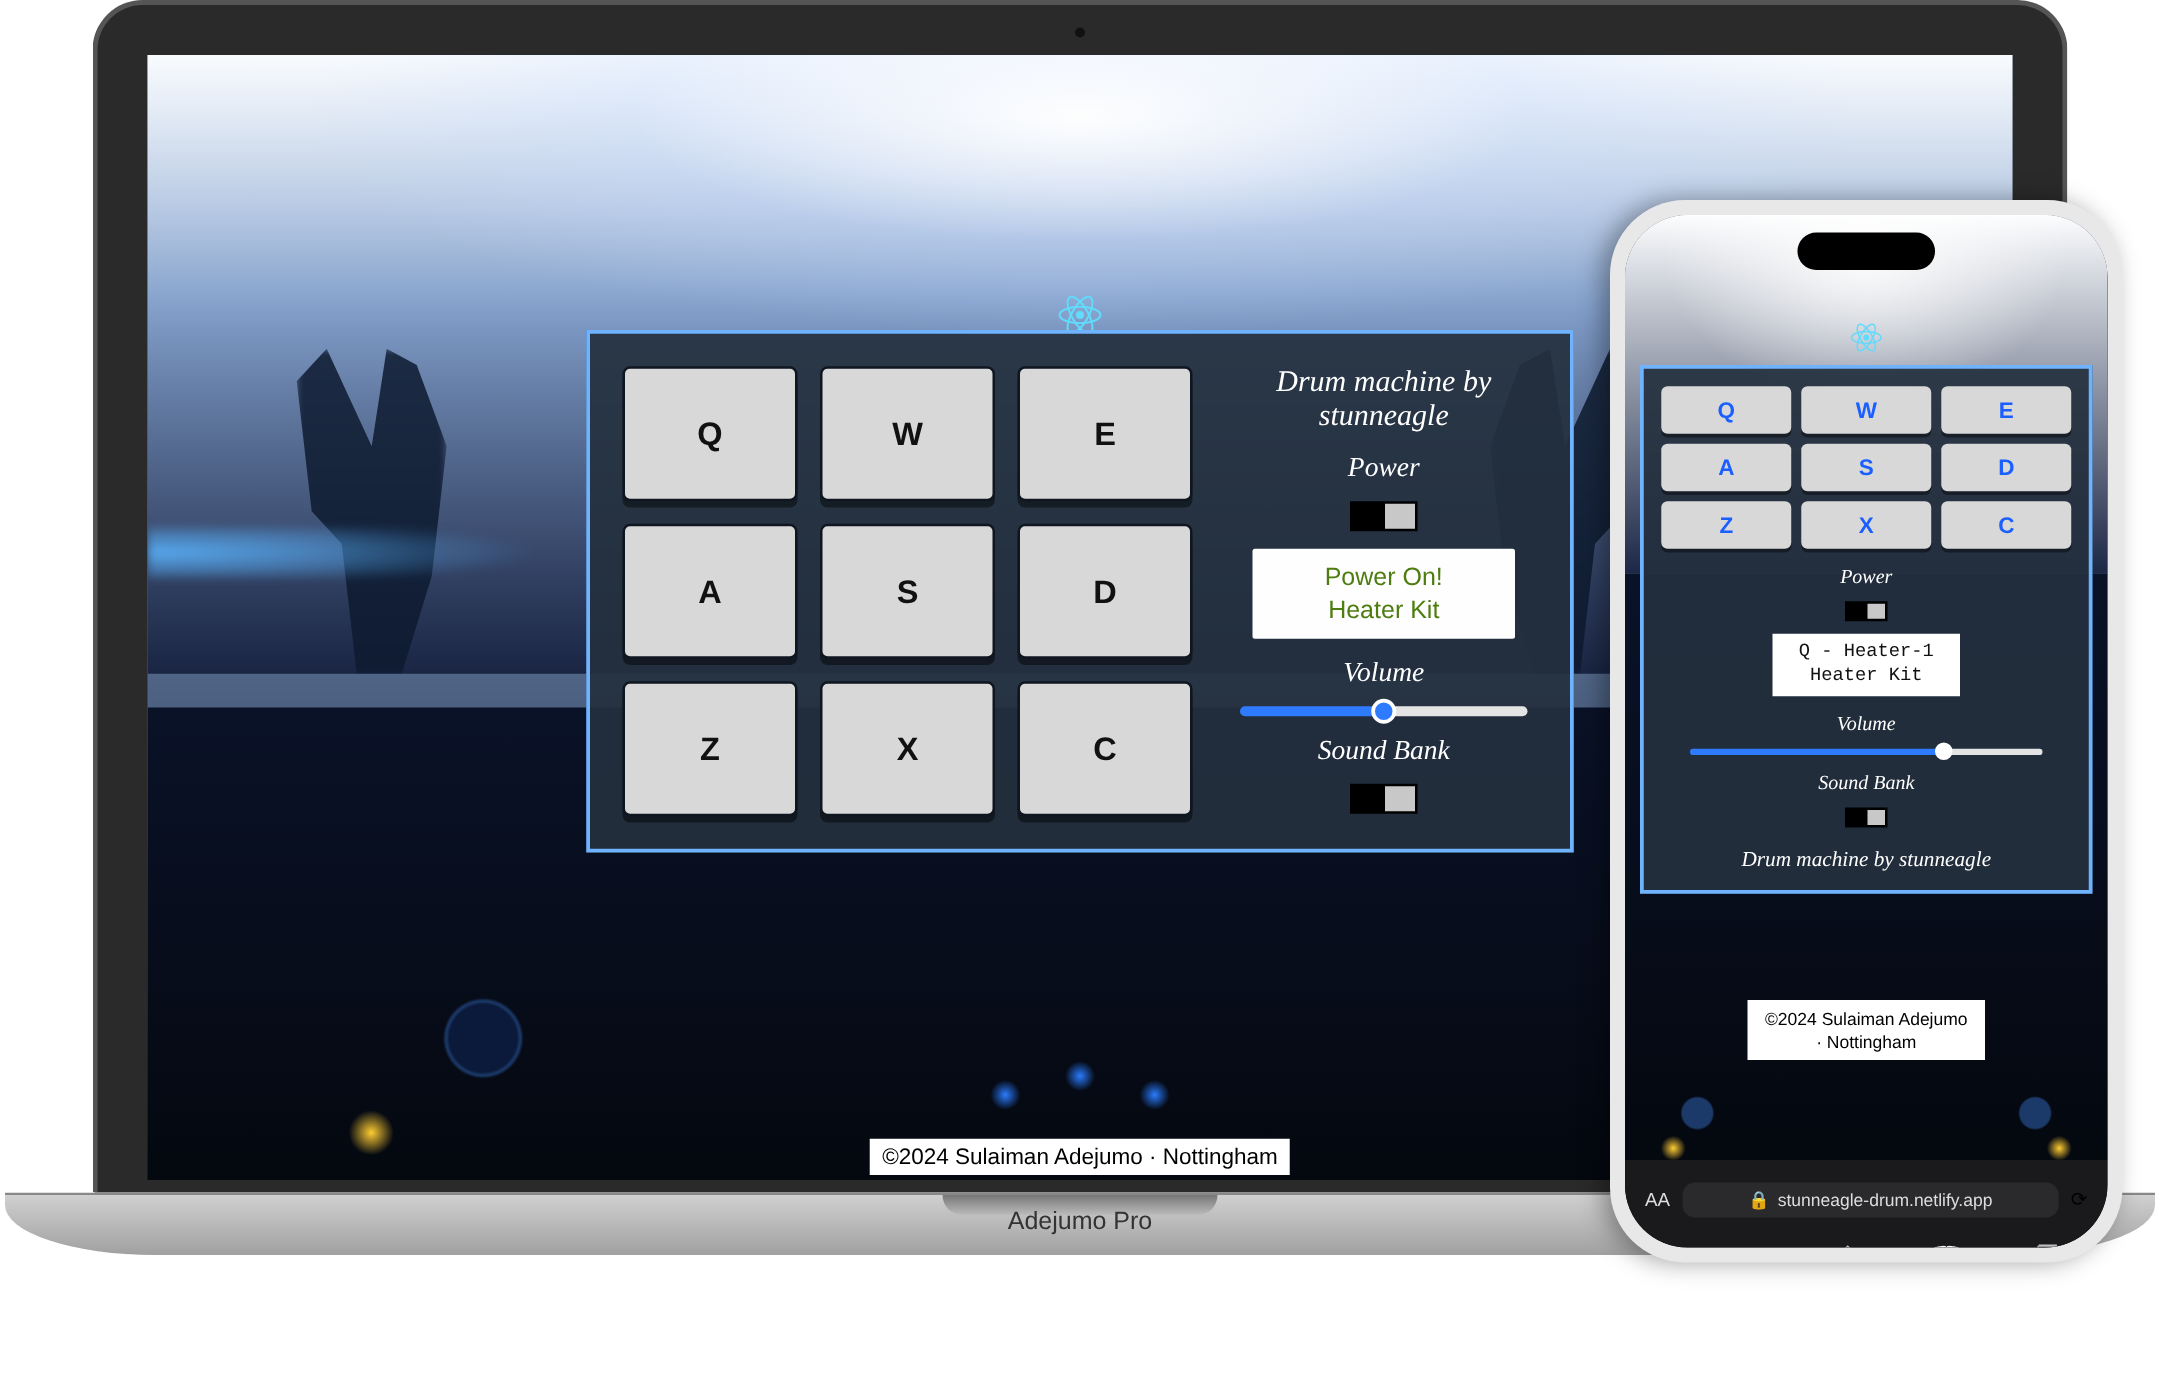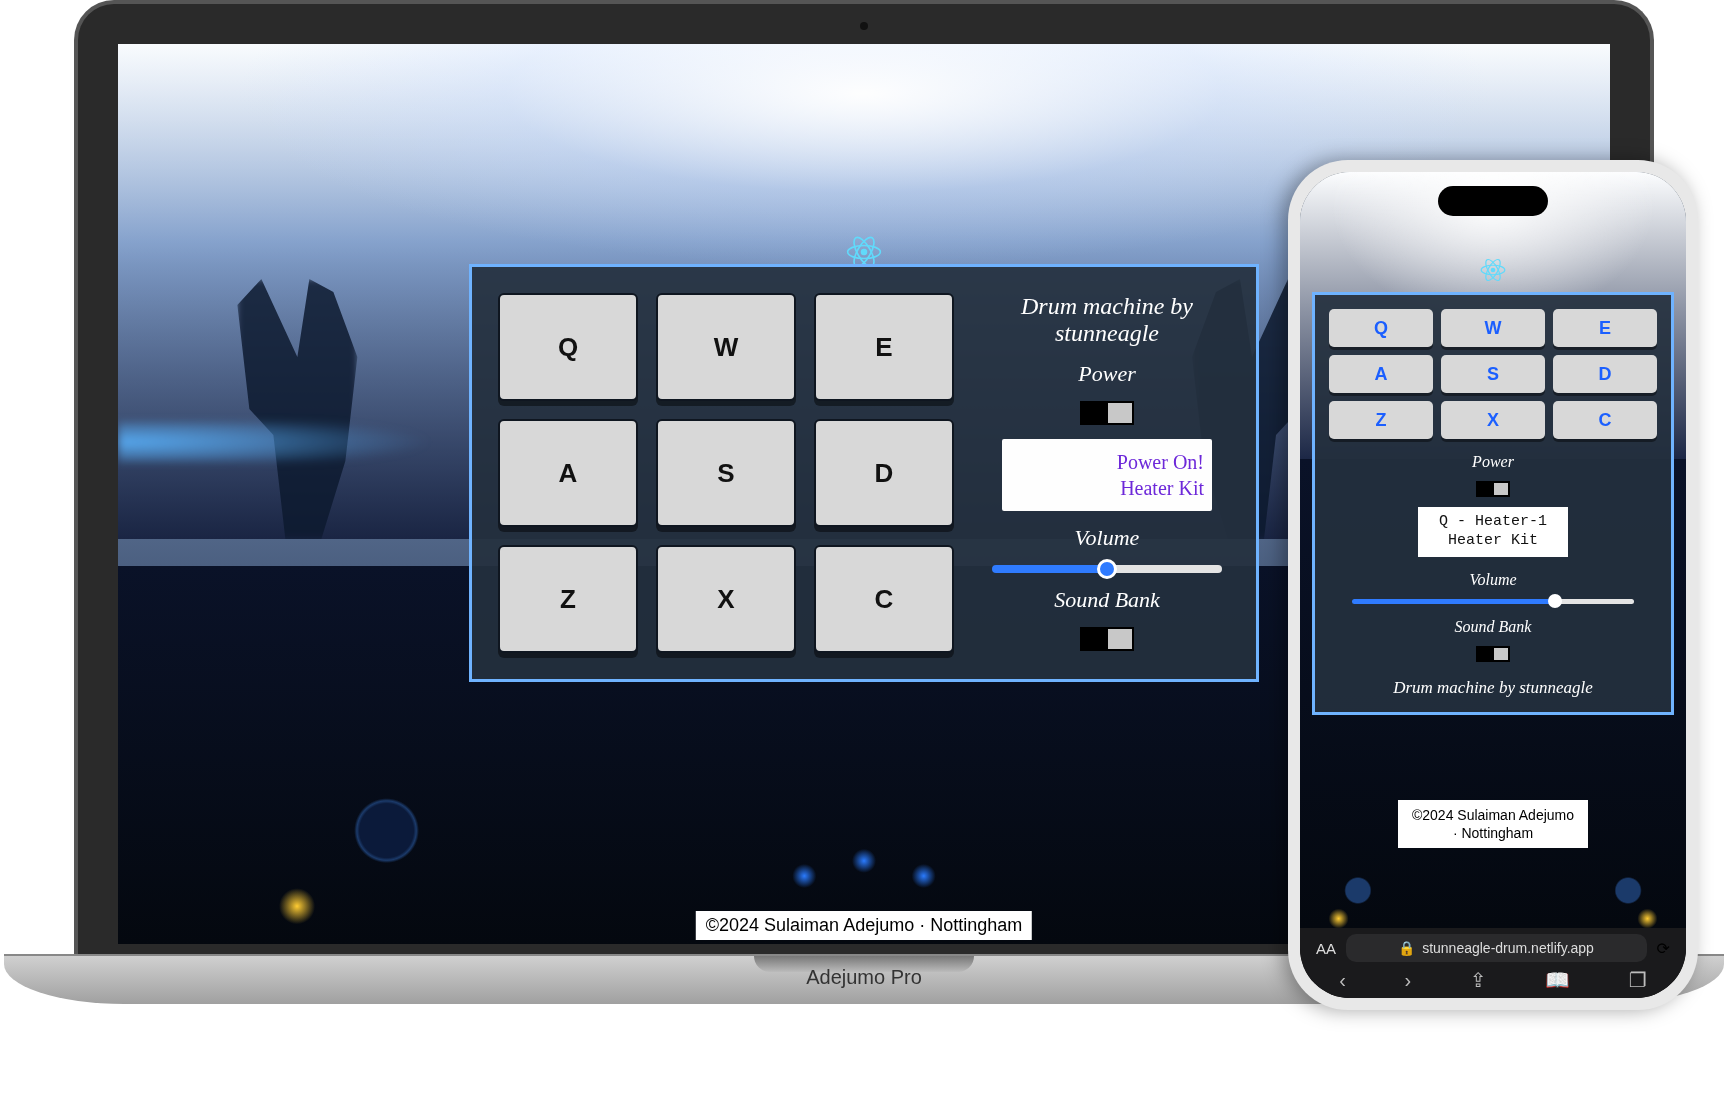--- a/index.html
+++ b/index.html
@@ -174,28 +174,27 @@
   }
   .toggle .knob {
     position: absolute;
     top: 2px;
     width: 24px; height: 20px;
     background: #c8c8c8;
   }
   .toggle.on .knob { right: 2px; }
   .display {
     background: #fefefe;
-    color: #6d28d9;
+    color: #4d7c0f;
     width: 210px;
     padding: 10px 8px;
-    font-family: Liberation Serif, serif;
+    font-family: Liberation Sans, sans-serif;
     font-size: 20px;
     line-height: 1.3;
     border-radius: 2px;
-    text-align: right;
   }
   .slider {
     width: 230px;
     height: 8px;
     background: linear-gradient(90deg,#2f7bff 0 50%,#e4e4e4 50% 100%);
     border-radius: 4px;
     position: relative;
     cursor: pointer;
   }
   .slider .thumb {
@@ -332,21 +331,21 @@
     padding:6px 10px; line-height:1.3; width: 190px;
   }
 
   .phone-toolbar {
     position:absolute; bottom:0; left:0; right:0;
     height:70px; background:#1a1a1c;
     display:flex; flex-direction:column;
   }
   .url-bar {
     display:flex; align-items:center; justify-content:center;
-    padding: 6px 16px; gap:10px;
+    padding: 18px 16px; gap:10px;
   }
   .url-pill {
     flex:1; background:#2a2a2c; border-radius:10px;
     color:#ddd; font-size:14px; padding:6px 10px;
     display:flex; align-items:center; justify-content:center; gap:6px;
   }
   .aa { color:#ddd; font-size:15px; }
   .nav-row {
     display:flex; justify-content:space-around; align-items:center;
     color:#bdbdbd; font-size:20px; padding: 0 10px 6px;

